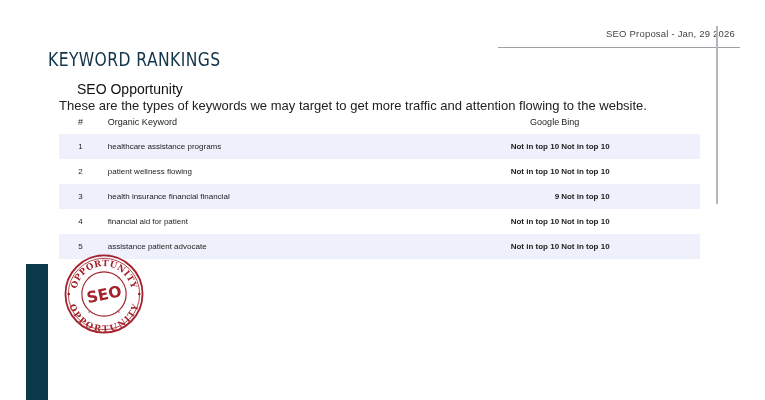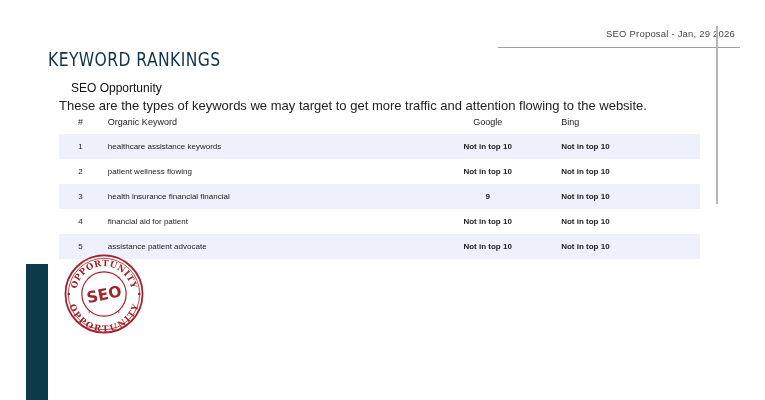--- a/index.html
+++ b/index.html
@@ -21,37 +21,37 @@
       position: absolute; left: 716px; top: 26px; width: 2px; height: 178px;
       background: #b3b7bb;
     }
     .page-title {
       position: absolute; left: 48px; top: 48px;
       font-family: "DejaVu Sans", sans-serif;
       font-size: 19px; letter-spacing: 0.5px; color: #12344a;
       transform: scaleX(0.82); transform-origin: left top; font-weight: normal;
     }
     .section-title {
-      position: absolute; left: 71px; top: 81px; font-size: 12px; color: #111;
+      position: absolute; left: 77px; top: 81px; font-size: 14px; color: #111;
     }
     .section-desc {
       position: absolute; left: 59px; top: 98px; font-size: 13px; color: #222;
     }
     .kw-table {
       position: absolute; left: 59px; top: 110px; width: 641px;
       border-collapse: collapse; font-size: 8px;
     }
     .kw-table th {
       font-weight: normal; font-size: 9px; height: 22px; color: #222;
     }
     .kw-table td { height: 23px; color: #222; }
     .kw-table tr.shaded td { background: #eef1fc; }
     .c-num { width: 40px; text-align: center; }
     .c-kw  { width: 300px; text-align: left; padding-left: 6px; }
-    .c-g   { width: 140px; text-align: center; font-weight: bold; }
+    .c-g   { width: 140px; text-align: right; font-weight: bold; }
     .c-b   { width: 135px; text-align: left; font-weight: bold; }
     th.c-g, th.c-b { font-weight: normal; }
     .accent-bar {
       position: absolute; left: 26px; top: 264px; width: 22px; height: 136px;
       background: #0d3a4a;
     }
     .stamp {
       position: absolute; left: 63px; top: 253px; width: 82px; height: 82px;
     }
   </style>
@@ -71,21 +71,21 @@
     <tr>
       <th class="c-num">#</th>
       <th class="c-kw">Organic Keyword</th>
       <th class="c-g">Google</th>
       <th class="c-b">Bing</th>
     </tr>
   </thead>
   <tbody>
     <tr class="shaded">
       <td class="c-num">1</td>
-      <td class="c-kw">healthcare assistance keywords</td>
+      <td class="c-kw">healthcare assistance programs</td>
       <td class="c-g">Not in top 10</td>
       <td class="c-b">Not in top 10</td>
     </tr>
     <tr>
       <td class="c-num">2</td>
       <td class="c-kw">patient wellness flowing</td>
       <td class="c-g">Not in top 10</td>
       <td class="c-b">Not in top 10</td>
     </tr>
     <tr class="shaded">

